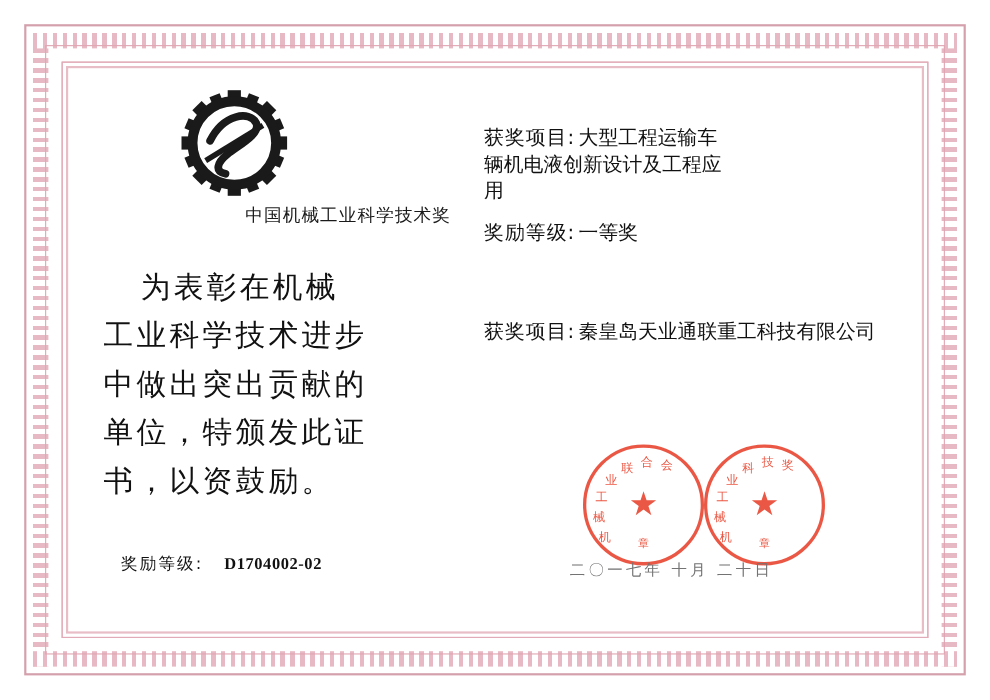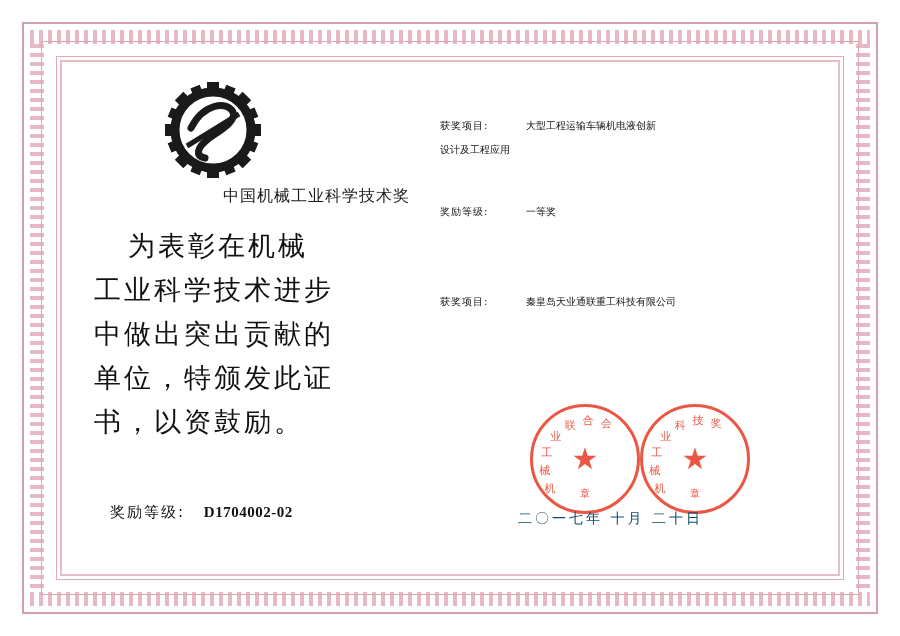--- a/index.html
+++ b/index.html
@@ -121,21 +121,21 @@
     position: absolute;
     left: 24px;
     top: 156px;
     width: 300px;
     font-family: "DejaVu Serif", serif;
     font-size: 27px;
     line-height: 44px;
     color: #111111;
     letter-spacing: 3px;
   }
-  .citation .ln1 { text-indent: 34px; }
+  .citation .ln1 { text-indent: 34px; margin-top: 16px; }
   .cert-no {
     position: absolute;
     left: 40px;
     bottom: 46px;
     font-family: "DejaVu Sans", sans-serif;
     font-size: 15px;
     color: #111111;
     white-space: nowrap;
   }
   .cert-no .label { letter-spacing: 2px; }
@@ -152,21 +152,21 @@
     right: 0;
     top: 0;
     width: 390px;
     height: 100%;
   }
   .field {
     position: absolute;
     left: 0;
     width: 390px;
     font-family: "DejaVu Sans", sans-serif;
-    font-size: 10px;
+    font-size: 18px;
     color: #111111;
     line-height: 24px;
   }
   .field .flabel {
     float: left;
     width: 86px;
     letter-spacing: 1px;
   }
   .field .fvalue {
     display: block;
@@ -221,21 +221,21 @@
     color: #e8422c;
     font-family: "DejaVu Sans", sans-serif;
   }
 
   .date-line {
     position: absolute;
     left: 78px;
     bottom: 40px;
     font-family: "DejaVu Sans", sans-serif;
     font-size: 14px;
-    color: #0c4a6e;
+    color: #737373;
     letter-spacing: 3px;
     white-space: nowrap;
   }
 </style>
 </head>
 <body>
 
 <div class="certificate">
 
   <div class="border-outer"></div>

